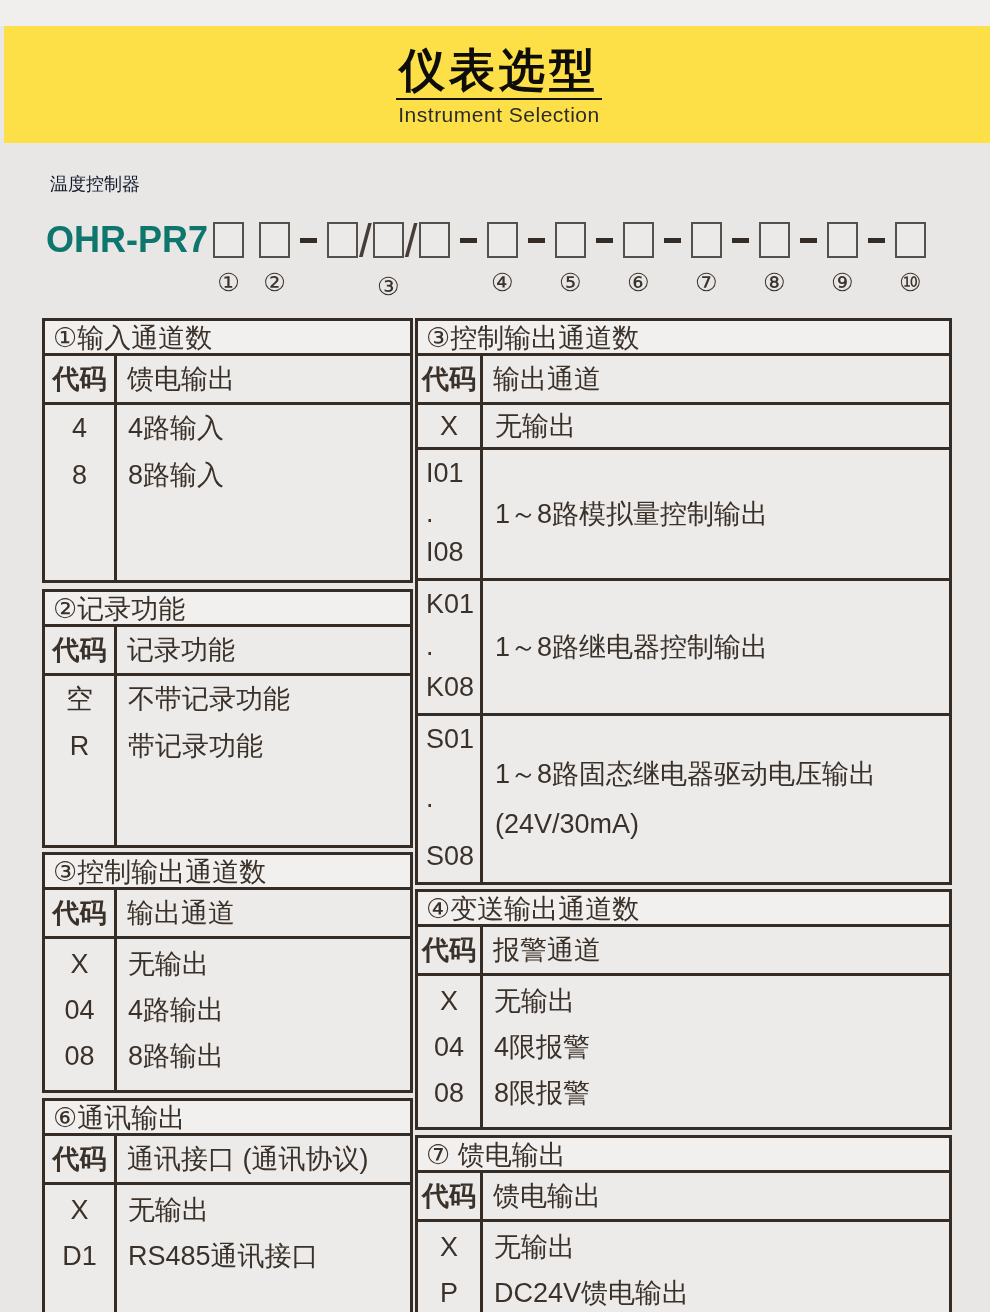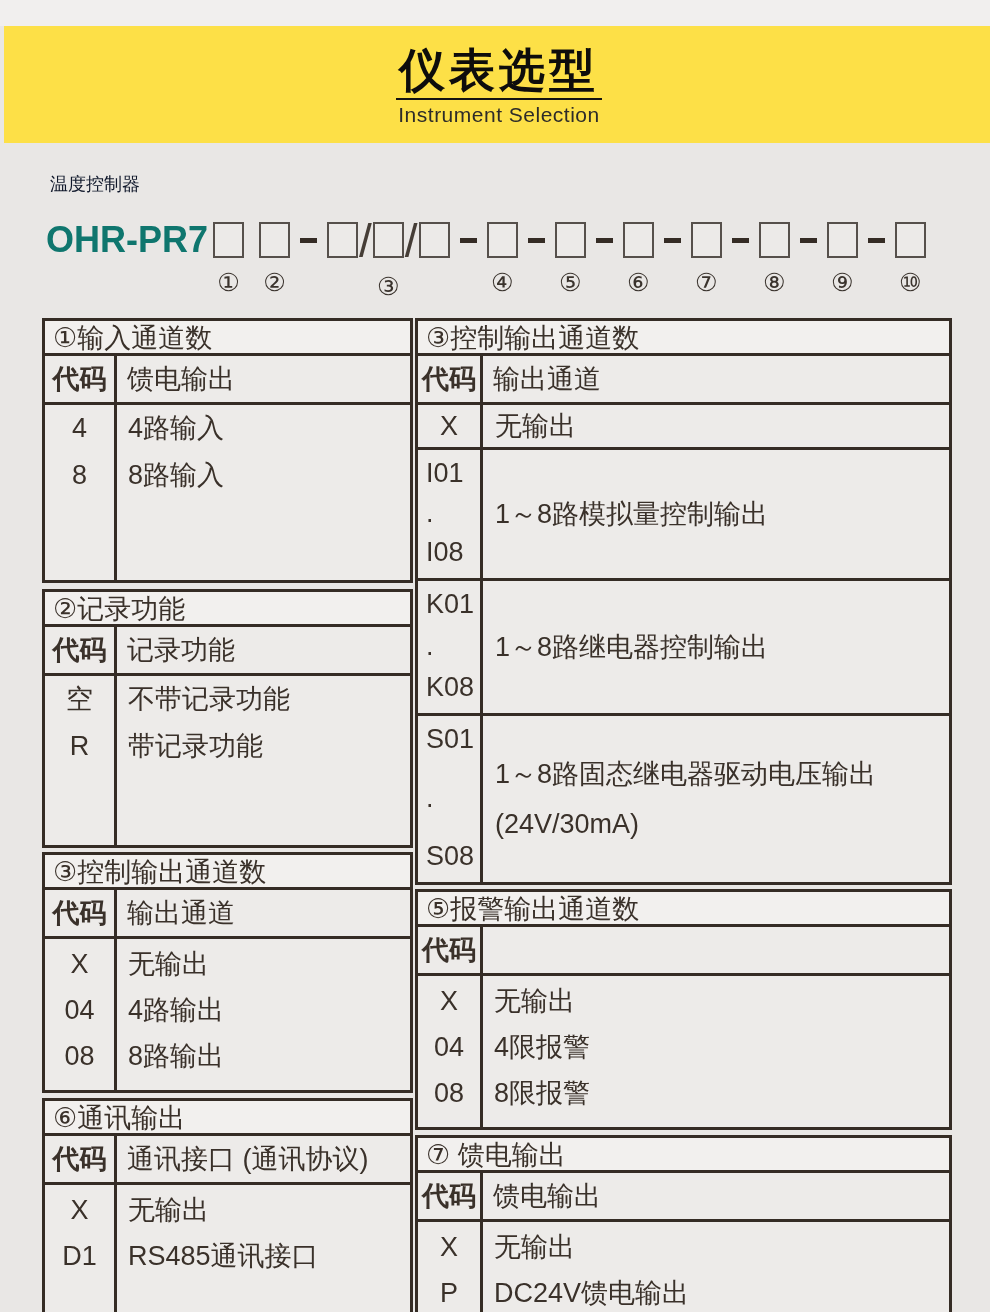--- a/index.html
+++ b/index.html
@@ -260,23 +260,24 @@
           <span>S08</span>
         </div>
         <div class="g-desc">
           <span>1～8路固态继电器驱动电压输出</span>
           <span>(24V/30mA)</span>
         </div>
       </div>
     </div>
 
     <div class="tbl cw-right mt4 ht241">
-      <div class="tbl-title">⑤报警输出通道数</div>
-      <div class="tbl-head">
-        <div class="th-code">代码</div>
+      <div class="tbl-title">④变送输出通道数</div>
+      <div class="tbl-head">
+        <div class="th-code">代码</div>
+        <div class="th-label">报警通道</div>
       </div>
       <div class="tbl-body">
         <div class="bd-code pt2">
           <div class="ln ln46">X</div>
           <div class="ln ln46">04</div>
           <div class="ln ln46">08</div>
         </div>
         <div class="bd-desc pt2">
           <div class="ln ln46">无输出</div>
           <div class="ln ln46">4限报警</div>

